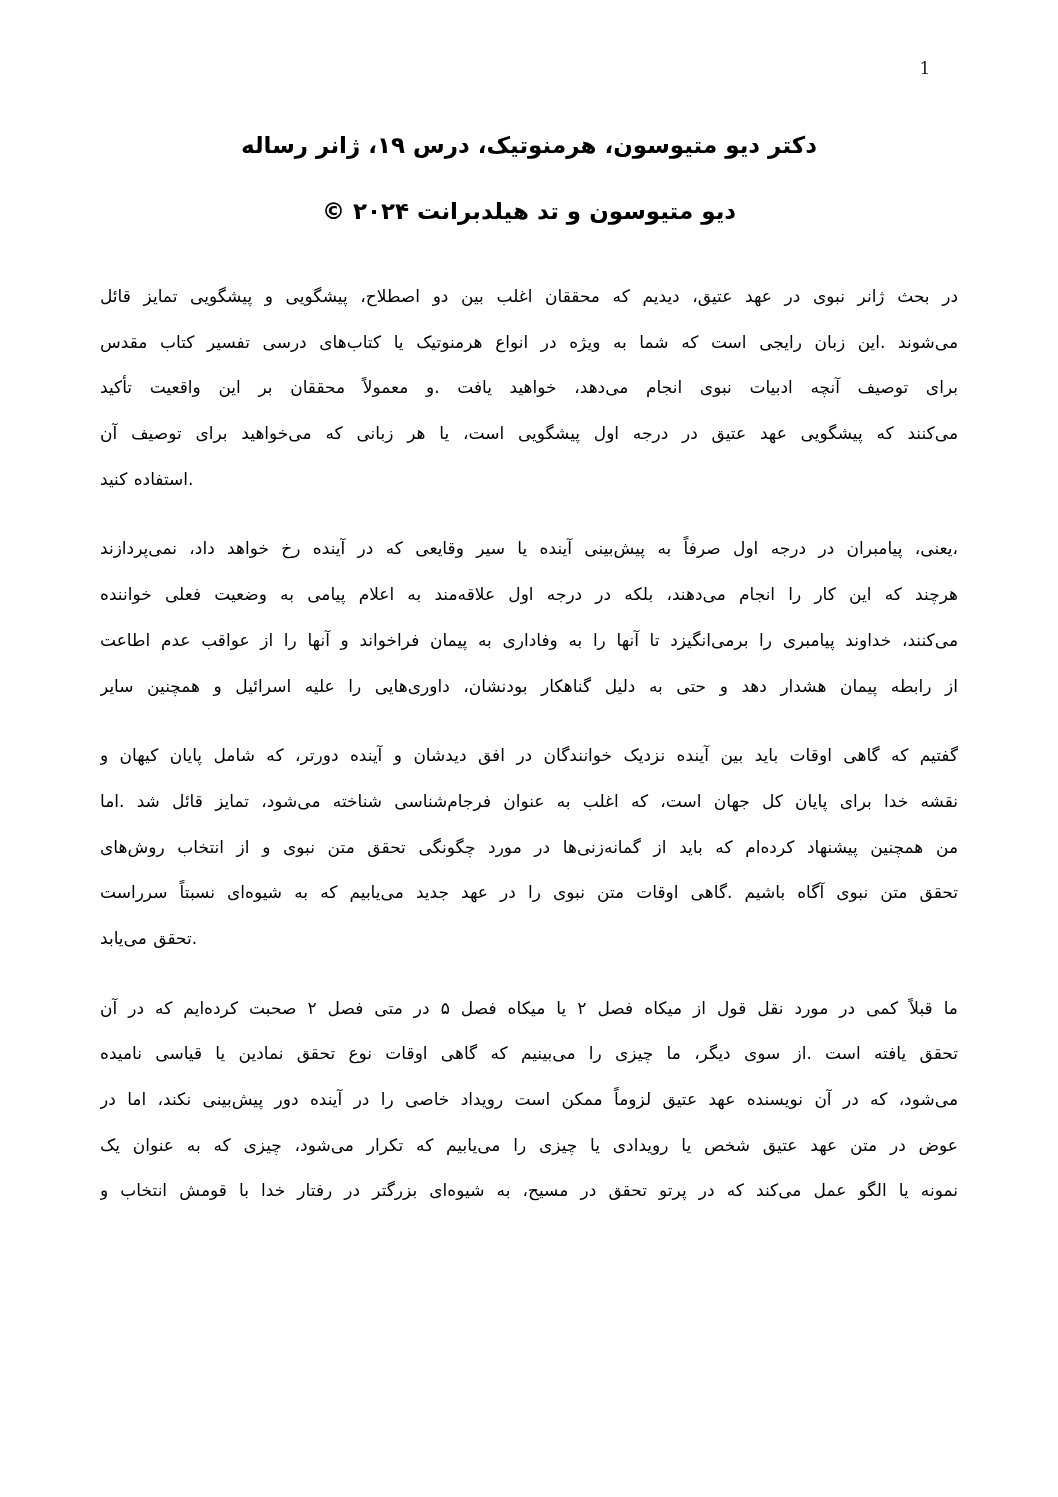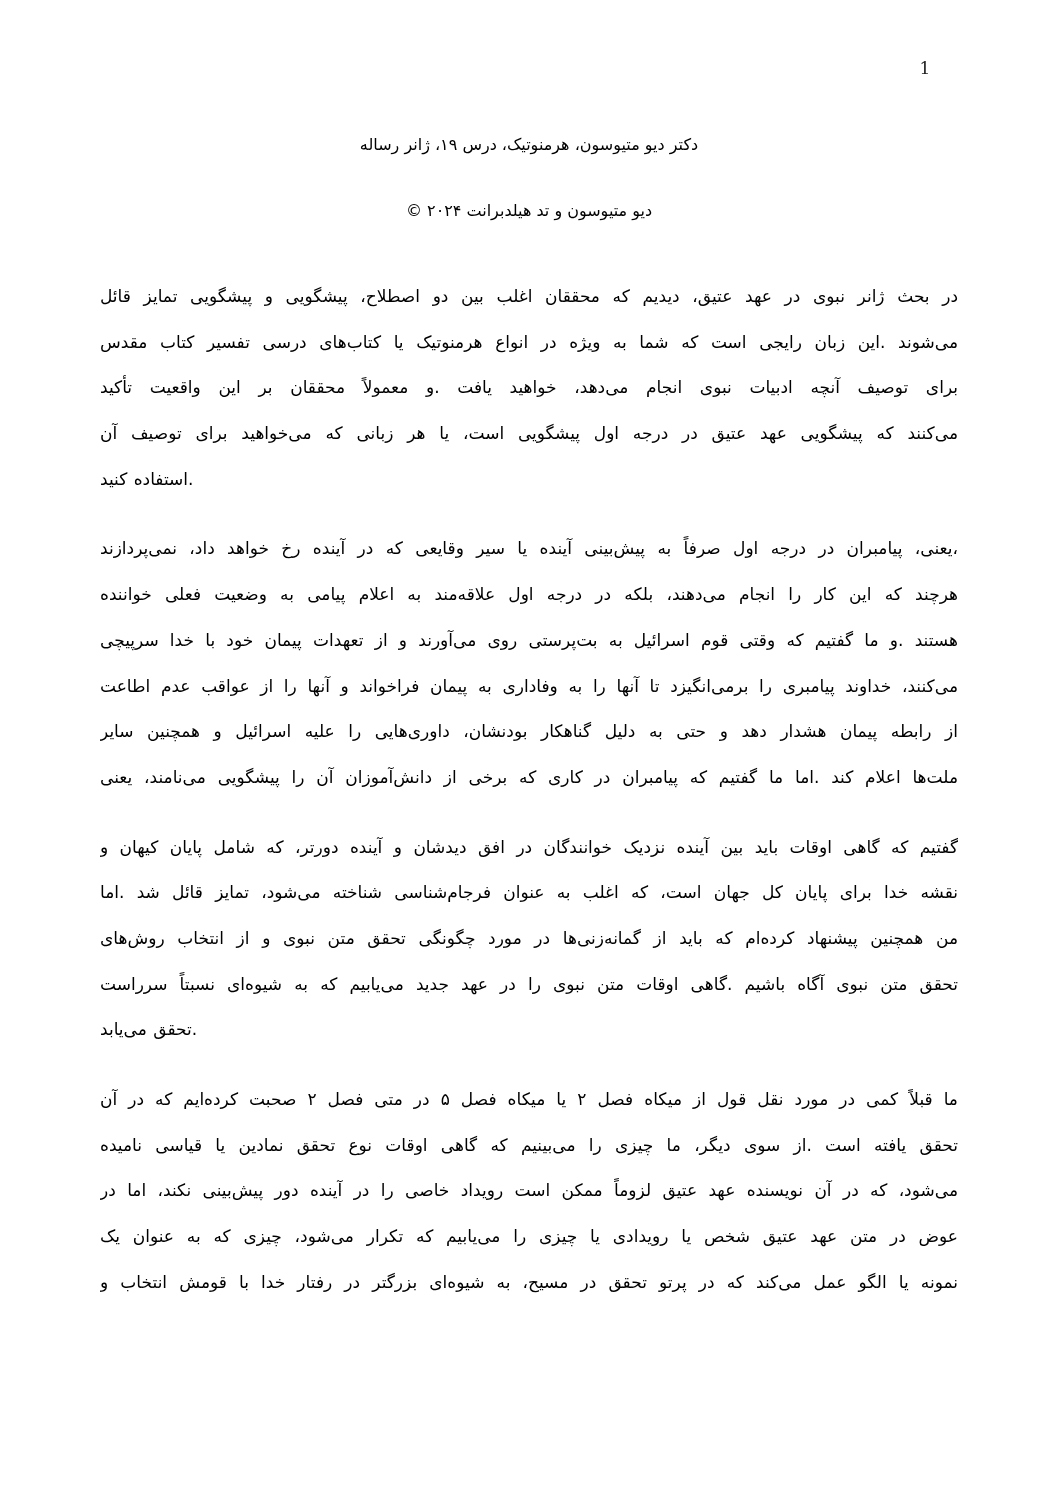--- a/index.html
+++ b/index.html
@@ -29,22 +29,22 @@
   .titles {
     position: absolute;
     top: 112px;
     left: 100px;
     width: 858px;
   }
   .title-line {
     direction: rtl;
     unicode-bidi: plaintext; 
     text-align: center;
-    font-weight: normal;
-    font-size: 16px;
+    font-weight: bold;
+    font-size: 23px;
     line-height: 66px;
     white-space: nowrap;
   }
   .title-line.l2 { unicode-bidi: normal; direction: rtl; text-align: center; }
   .body-text {
     position: absolute;
     top: 274px;
     left: 100px;
     width: 858px;
   }
@@ -81,24 +81,22 @@
       <div class="paragraph">
         <div class="line">در بحث ژانر نبوی در عهد عتیق، دیدیم که محققان اغلب بین دو اصطلاح، پیشگویی و پیشگویی تمایز قائل</div>
         <div class="line">می‌شوند .این زبان رایجی است که شما به ویژه در انواع هرمنوتیک یا کتاب‌های درسی تفسیر کتاب مقدس</div>
         <div class="line">برای توصیف آنچه ادبیات نبوی انجام می‌دهد، خواهید یافت .و معمولاً محققان بر این واقعیت تأکید</div>
         <div class="line">می‌کنند که پیشگویی عهد عتیق در درجه اول پیشگویی است، یا هر زبانی که می‌خواهید برای توصیف آن</div>
         <div class="line line-last">.استفاده کنید</div>
       </div>
       <div class="paragraph">
         <div class="line">،یعنی، پیامبران در درجه اول صرفاً به پیش‌بینی آینده یا سیر وقایعی که در آینده رخ خواهد داد، نمی‌پردازند</div>
         <div class="line">هرچند که این کار را انجام می‌دهند، بلکه در درجه اول علاقه‌مند به اعلام پیامی به وضعیت فعلی خواننده</div>
-        <div class="line">هستند .و ما گفتیم که وقتی قوم اسرائیل به بت‌پرستی روی می‌آورند و از تعهدات پیمان خود با خدا سرپیچی</div>
         <div class="line">می‌کنند، خداوند پیامبری را برمی‌انگیزد تا آنها را به وفاداری به پیمان فراخواند و آنها را از عواقب عدم اطاعت</div>
         <div class="line">از رابطه پیمان هشدار دهد و حتی به دلیل گناهکار بودنشان، داوری‌هایی را علیه اسرائیل و همچنین سایر</div>
-        <div class="line">ملت‌ها اعلام کند .اما ما گفتیم که پیامبران در کاری که برخی از دانش‌آموزان آن را پیشگویی می‌نامند، یعنی</div>
       </div>
       <div class="paragraph">
         <div class="line">گفتیم که گاهی اوقات باید بین آینده نزدیک خوانندگان در افق دیدشان و آینده دورتر، که شامل پایان کیهان و</div>
         <div class="line">نقشه خدا برای پایان کل جهان است، که اغلب به عنوان فرجام‌شناسی شناخته می‌شود، تمایز قائل شد .اما</div>
         <div class="line">من همچنین پیشنهاد کرده‌ام که باید از گمانه‌زنی‌ها در مورد چگونگی تحقق متن نبوی و از انتخاب روش‌های</div>
         <div class="line">تحقق متن نبوی آگاه باشیم .گاهی اوقات متن نبوی را در عهد جدید می‌یابیم که به شیوه‌ای نسبتاً سرراست</div>
         <div class="line line-last">.تحقق می‌یابد</div>
       </div>
       <div class="paragraph">
         <div class="line">ما قبلاً کمی در مورد نقل قول از میکاه فصل ۲ یا میکاه فصل ۵ در متی فصل ۲ صحبت کرده‌ایم که در آن</div>

